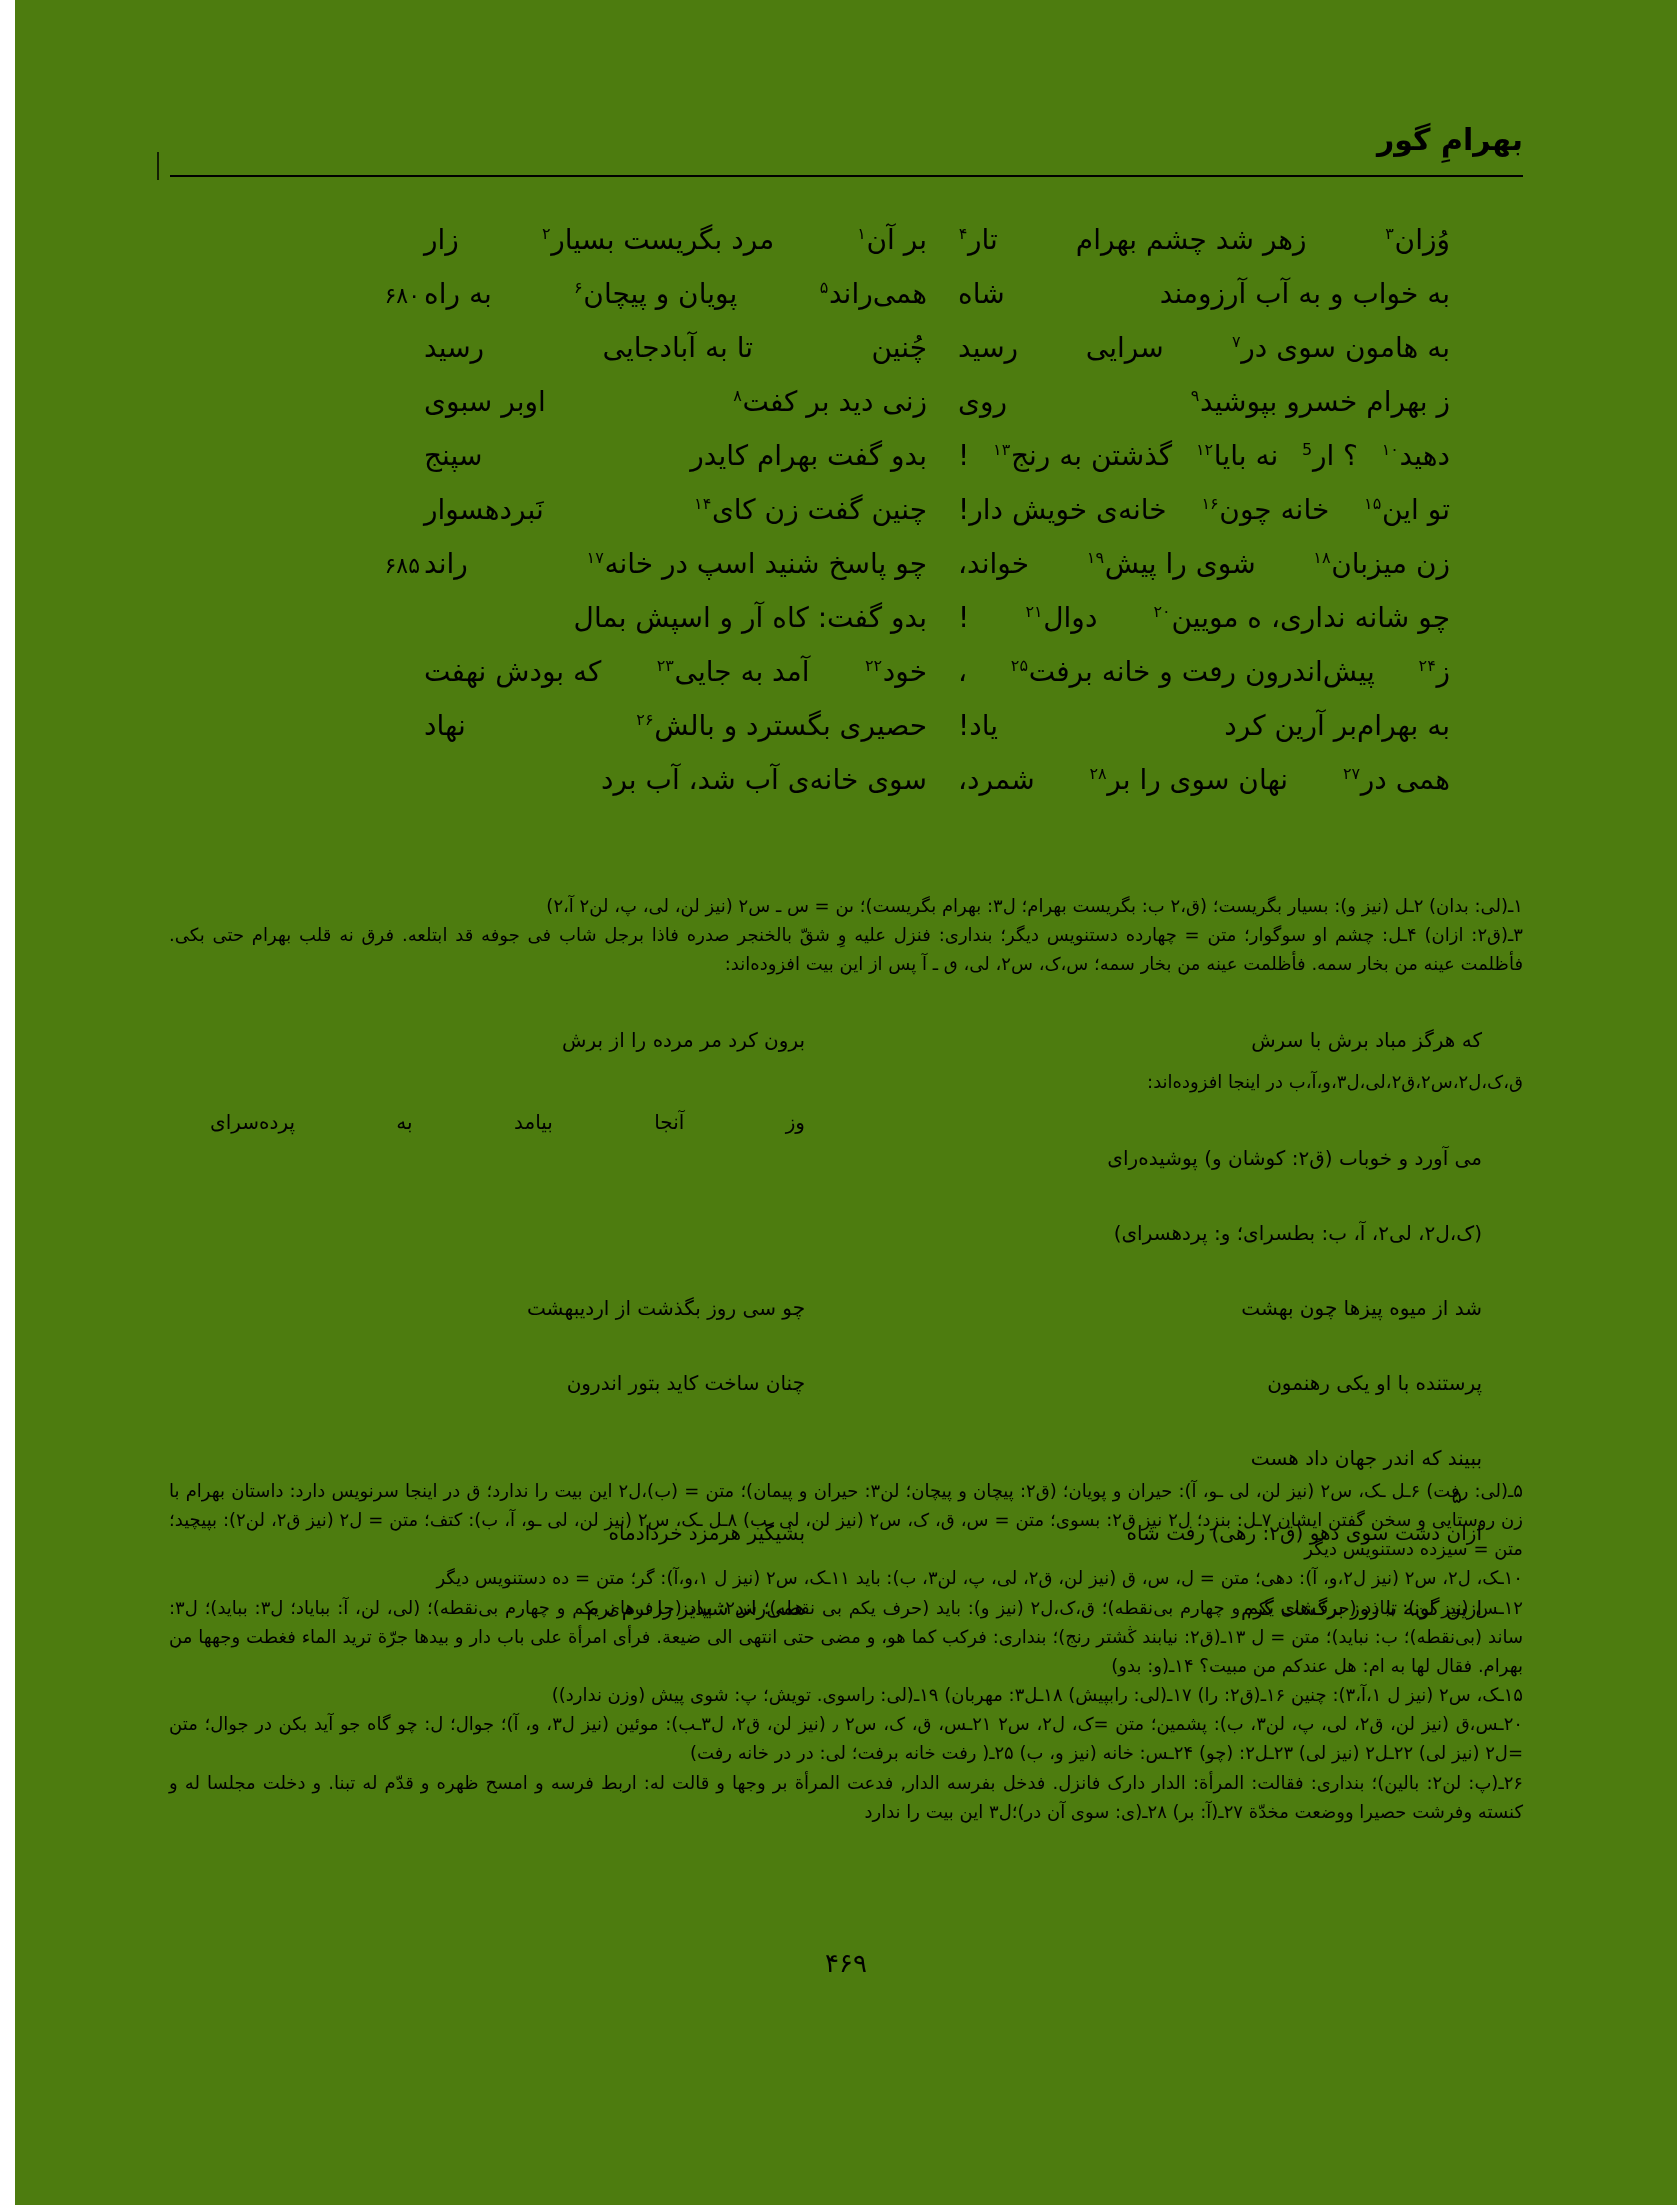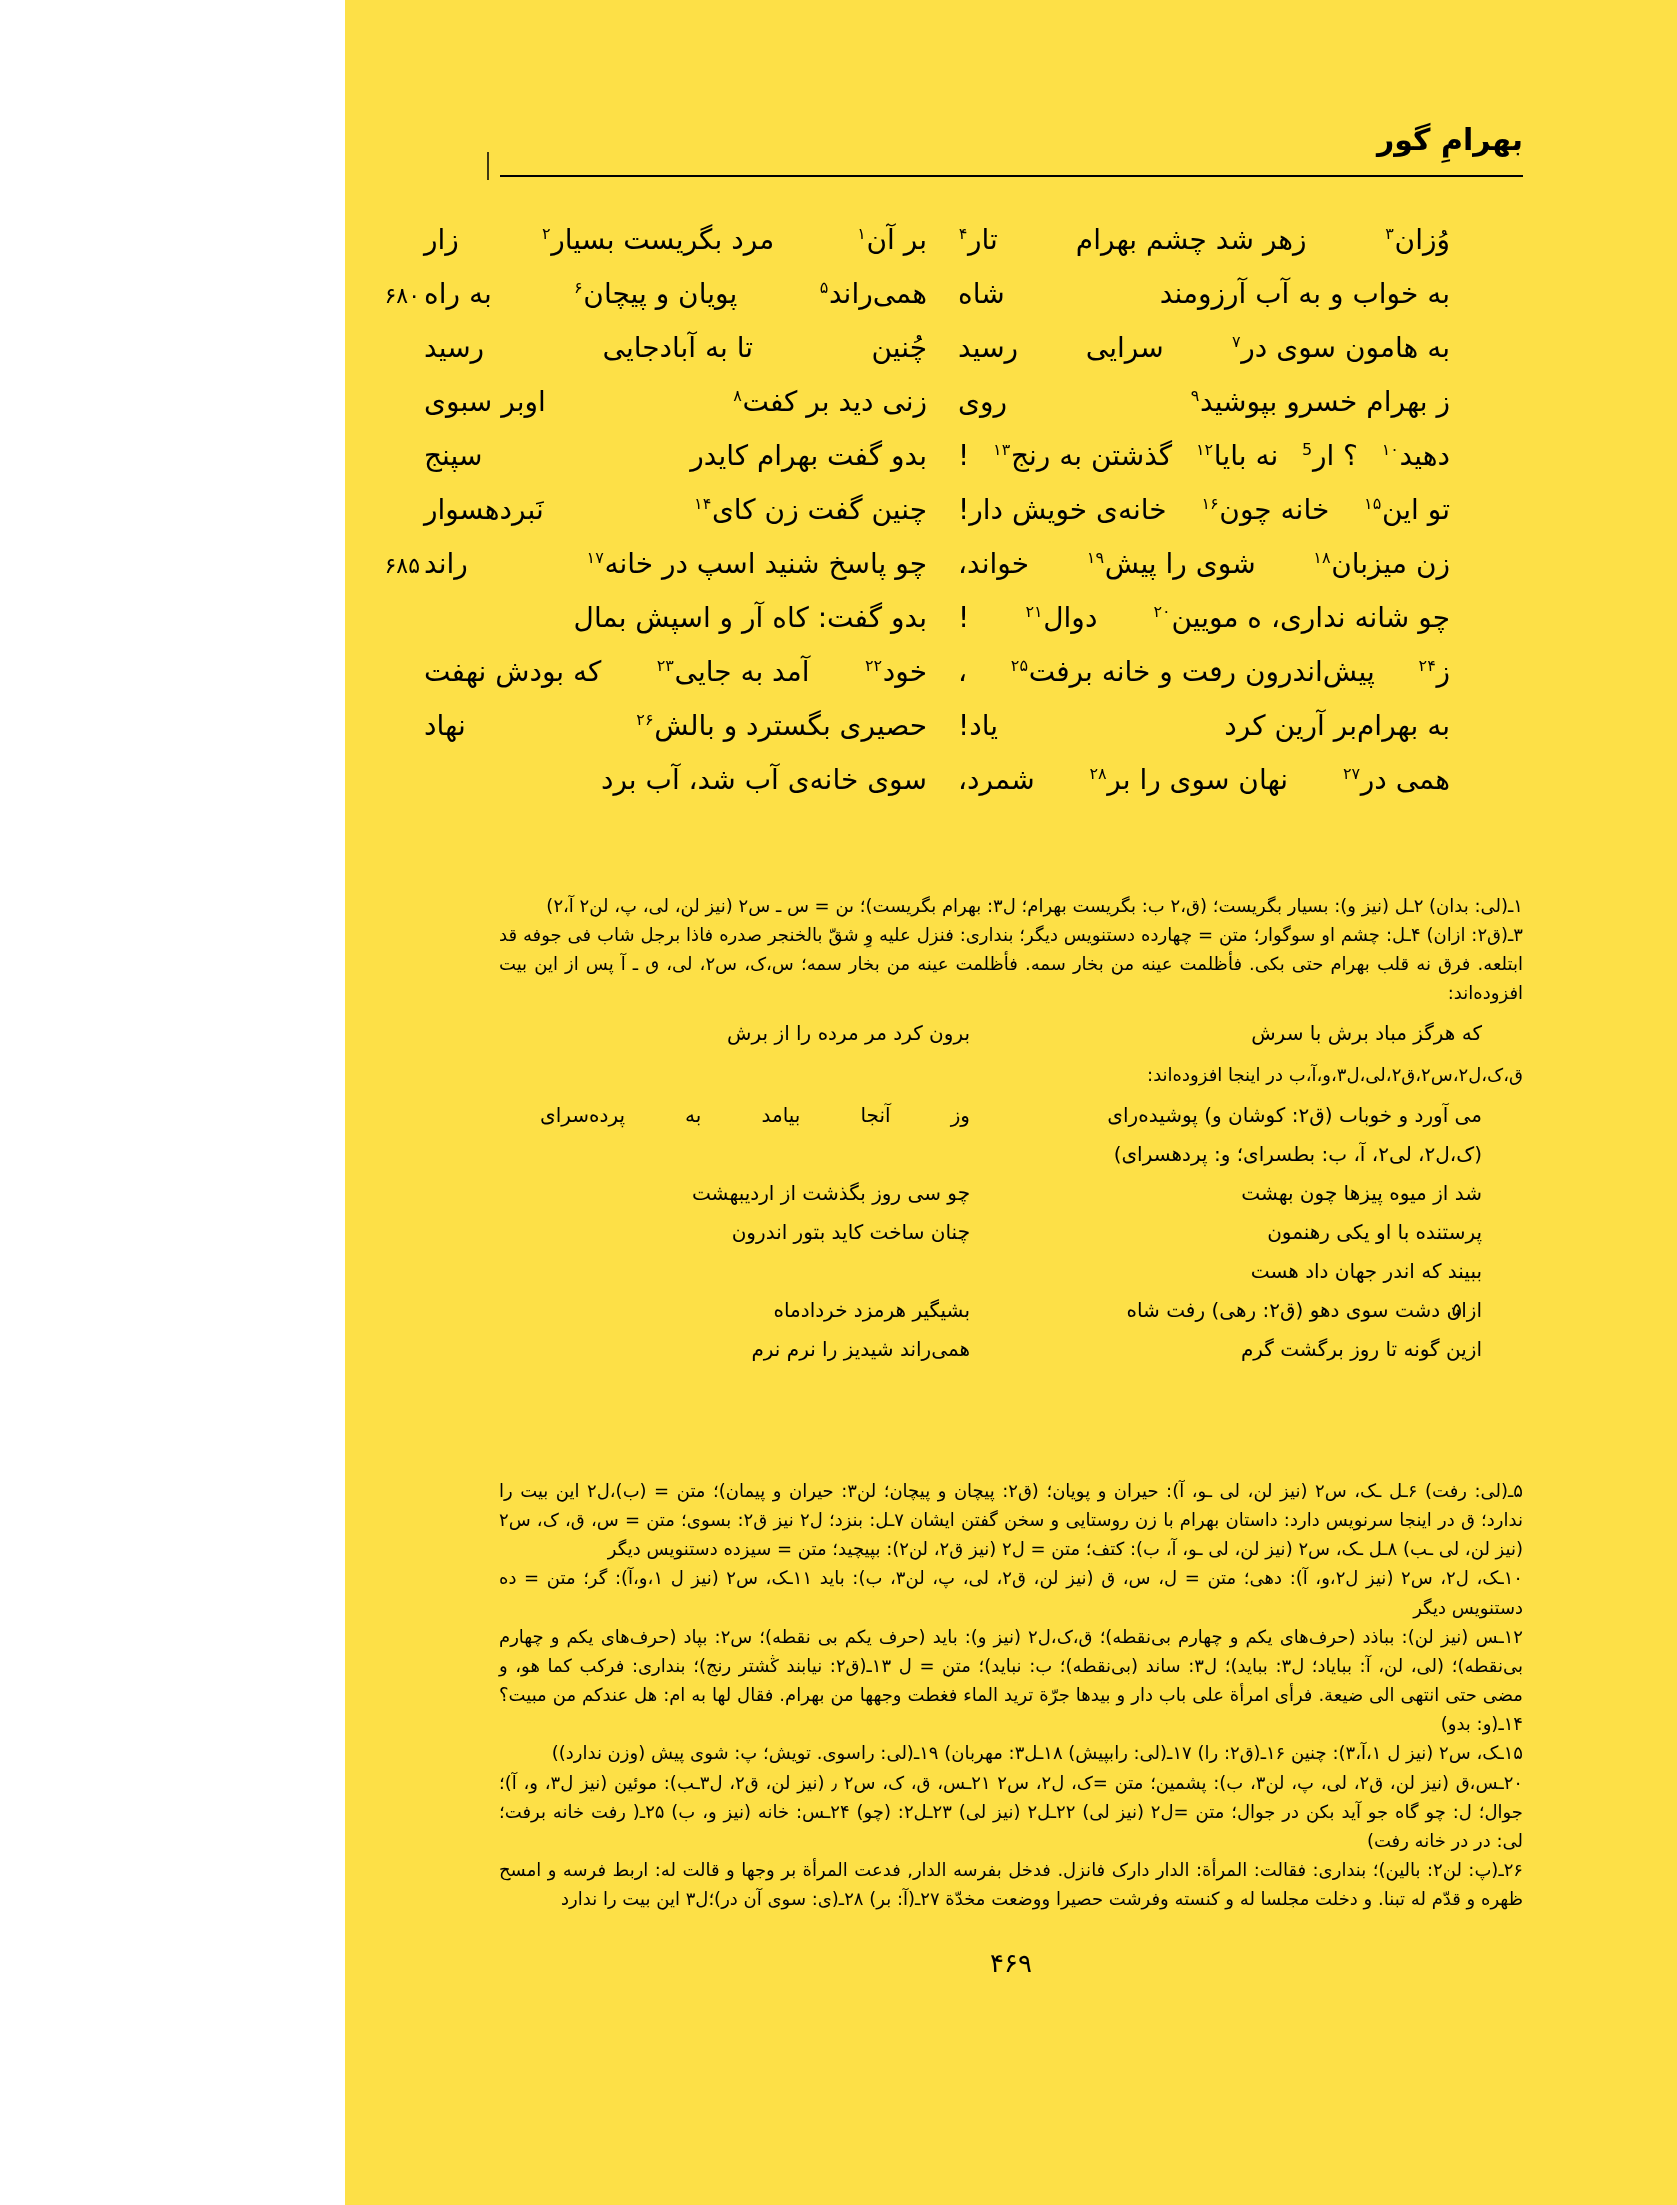--- a/index.html
+++ b/index.html
@@ -7,23 +7,23 @@
     margin: 0;
     padding: 0;
     background: #ffffff;
   }
   body {
     font-family: "DejaVu Sans", "Liberation Sans", sans-serif;
     color: #000000;
   }
   .page {
     position: relative;
-    width: 1332px;
+    width: 1662px;
     height: 2205px;
-    background: #fde047;
+    background: #4d7c0f;
     box-sizing: border-box;
     overflow: hidden;
   }
 
   
   .runhead {
     position: absolute;
     top: 125px;
     right: 154px;
     left: 154px;
@@ -129,20 +129,21 @@
     flex: 0 0 50%;
     display: flex;
     justify-content: space-between;
     white-space: nowrap;
     padding: 0 41px;
     box-sizing: border-box;
   }
   .inset .col.free {
     justify-content: flex-start;
     gap: 12px;
+    margin-top: 36px;
   }
   .inset .marker {
     position: absolute;
     right: 61px;
     font-size: 19px;
   }
   .inset-row {
     position: relative;
   }
 

